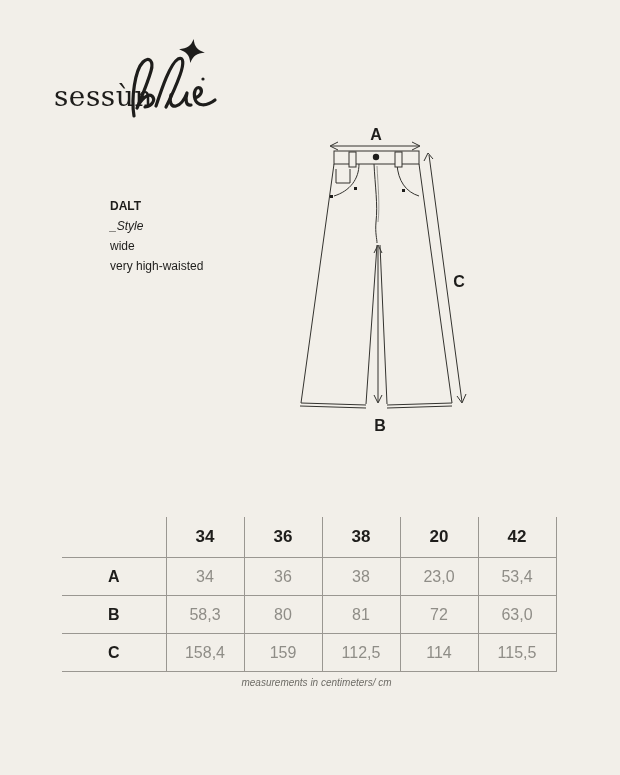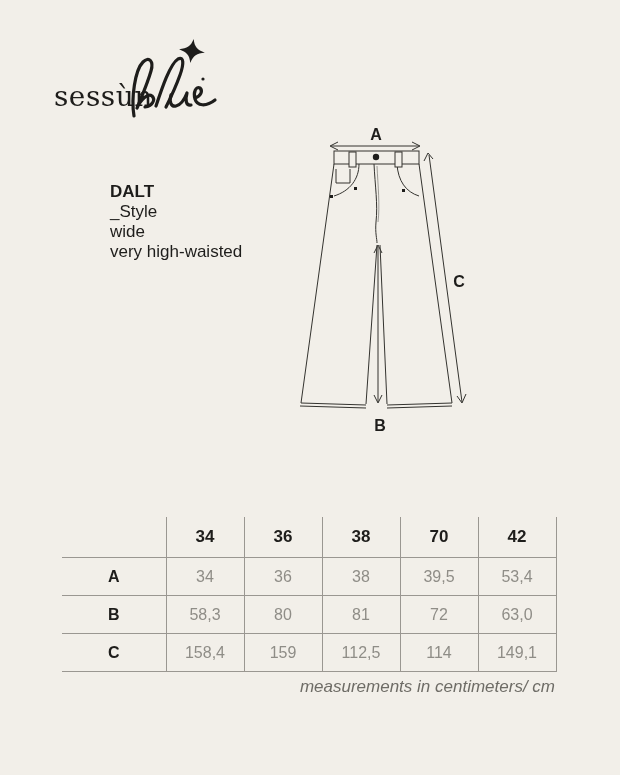--- a/index.html
+++ b/index.html
@@ -17,44 +17,44 @@
   }
   
   .brand-word{
     position:absolute;left:54px;top:80px;
     font-family:"DejaVu Serif",serif;font-size:28px;color:var(--ink);
     letter-spacing:0.5px;
   }
   .logo-script{position:absolute;left:128px;top:36px;}
   
   .style-block{
-    position:absolute;left:110px;top:182px;width:220px;
-    font-size:17px;line-height:20px;color:var(--ink);
+    position:absolute;left:110px;top:196px;width:220px;
+    font-size:12px;line-height:20px;color:var(--ink);
   }
   .style-name{font-weight:bold;}
-  .style-label{}
+  .style-label{font-style:italic;}
   
   .diagram{position:absolute;left:280px;top:122px;}
   .dim-label{font-family:"Liberation Sans",sans-serif;font-size:16px;font-weight:bold;fill:var(--ink);}
   
   .size-table{
     position:absolute;left:62px;top:517px;border-collapse:collapse;table-layout:fixed;
   }
   .size-table th,.size-table td{
     border-right:1px solid var(--line);
     border-bottom:1px solid var(--line);
     text-align:center;vertical-align:middle;padding:0;
   }
   .size-table thead th{height:40px;font-size:17px;font-weight:bold;color:var(--ink);}
   .size-table tbody th{height:37px;font-size:16px;font-weight:bold;color:var(--ink);}
   .size-table tbody td{height:37px;font-size:16px;font-weight:normal;color:var(--muted);}
   
   .note{
-    position:absolute;left:62px;top:677px;width:493px;text-align:right;
-    font-style:italic;font-size:17px;color:var(--note);
+    position:absolute;left:70px;top:677px;width:493px;text-align:center;
+    font-style:italic;font-size:10px;color:var(--note);
   }
 </style>
 </head>
 <body>
 
 <div class="page">
 
   <div class="brand-word">sessùn</div>
   <svg class="logo-script" width="112" height="88" viewBox="0 0 112 88" aria-hidden="true">
     <g>
@@ -151,47 +151,47 @@
       <col style="width:78px">
         <col style="width:78px">
         <col style="width:78px">
     </colgroup>
     <thead>
       <tr>
         <th></th>
         <th>34</th>
         <th>36</th>
         <th>38</th>
-        <th>70</th>
+        <th>20</th>
         <th>42</th>
       </tr>
     </thead>
     <tbody>
       <tr>
         <th>A</th>
         <td>34</td>
         <td>36</td>
         <td>38</td>
-        <td>39,5</td>
+        <td>23,0</td>
         <td>53,4</td>
       </tr>
       <tr>
         <th>B</th>
         <td>58,3</td>
         <td>80</td>
         <td>81</td>
         <td>72</td>
         <td>63,0</td>
       </tr>
       <tr>
         <th>C</th>
         <td>158,4</td>
         <td>159</td>
         <td>112,5</td>
         <td>114</td>
-        <td>149,1</td>
+        <td>115,5</td>
       </tr>
     </tbody>
   </table>
 
   <div class="note">measurements in centimeters/ cm</div>
 
 </div>
 
 </body></html>

